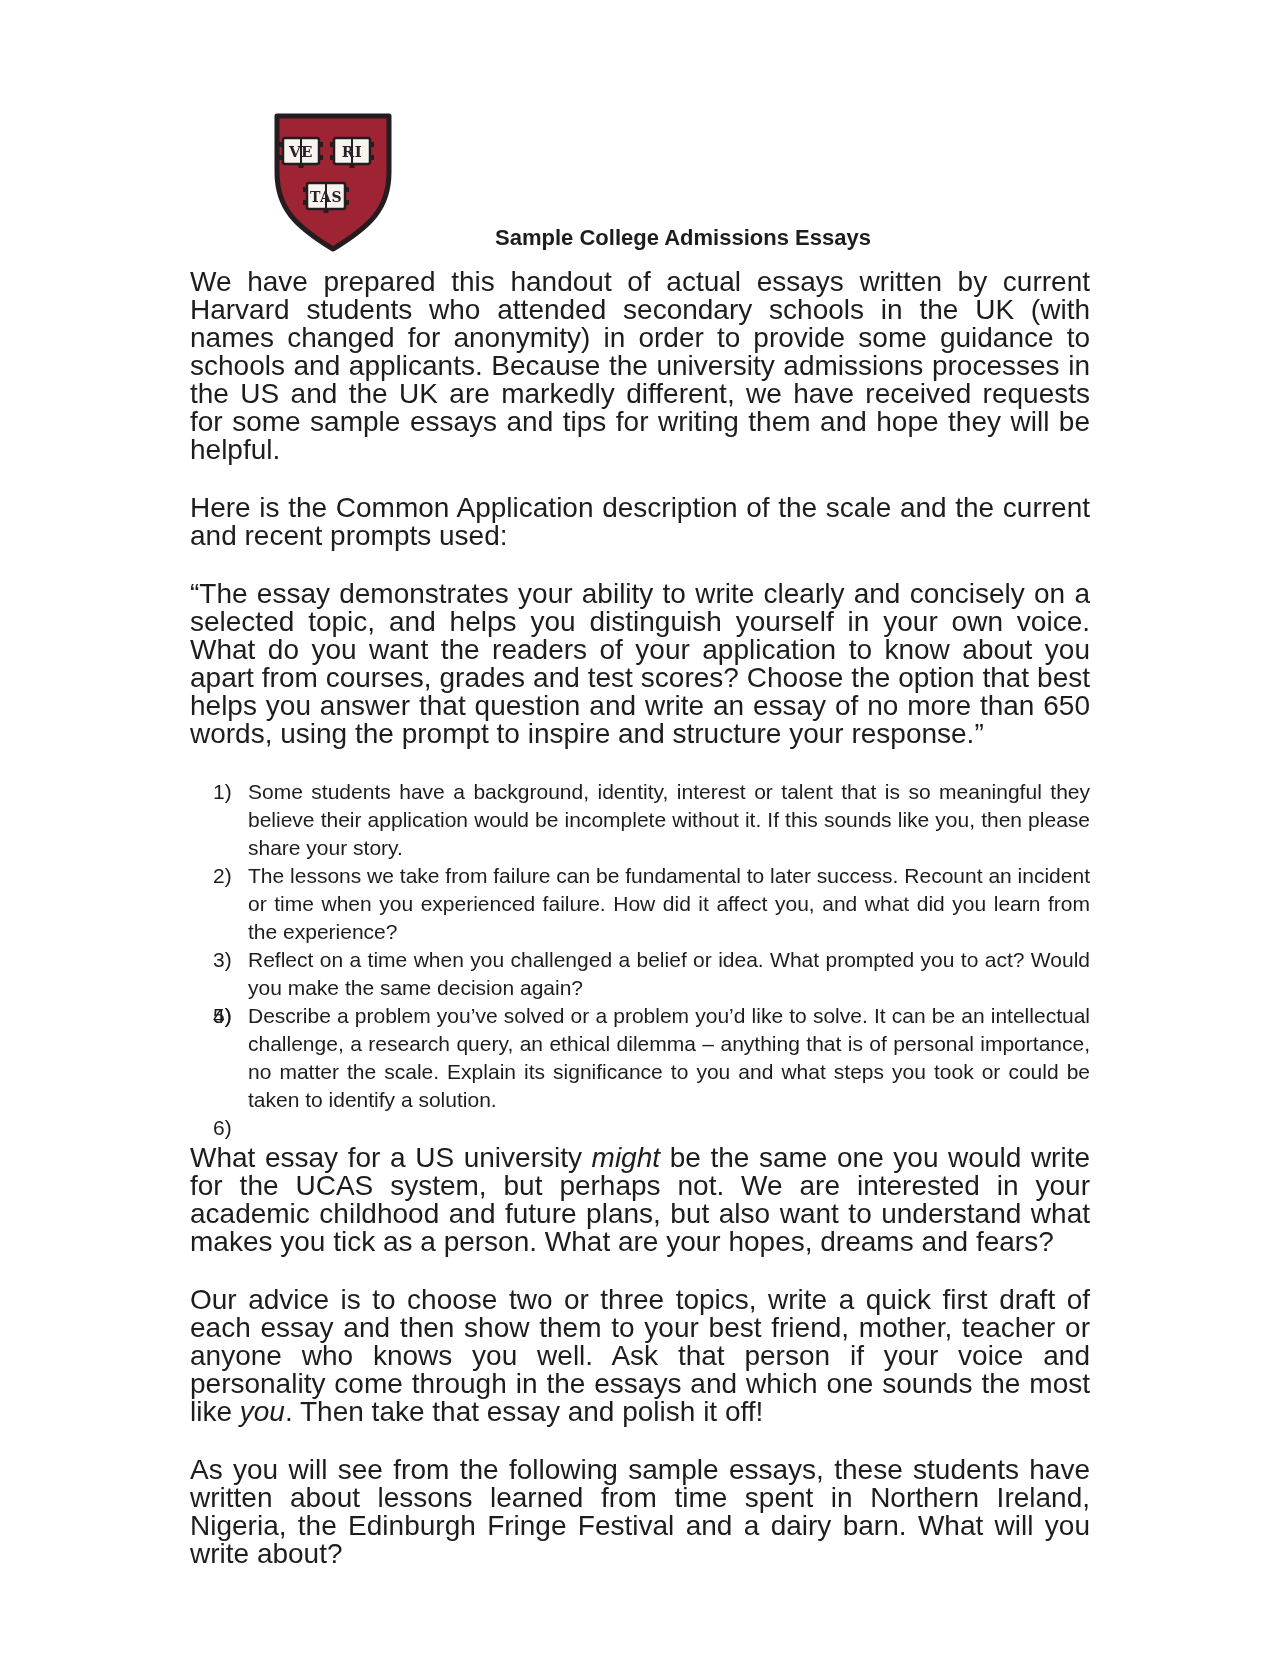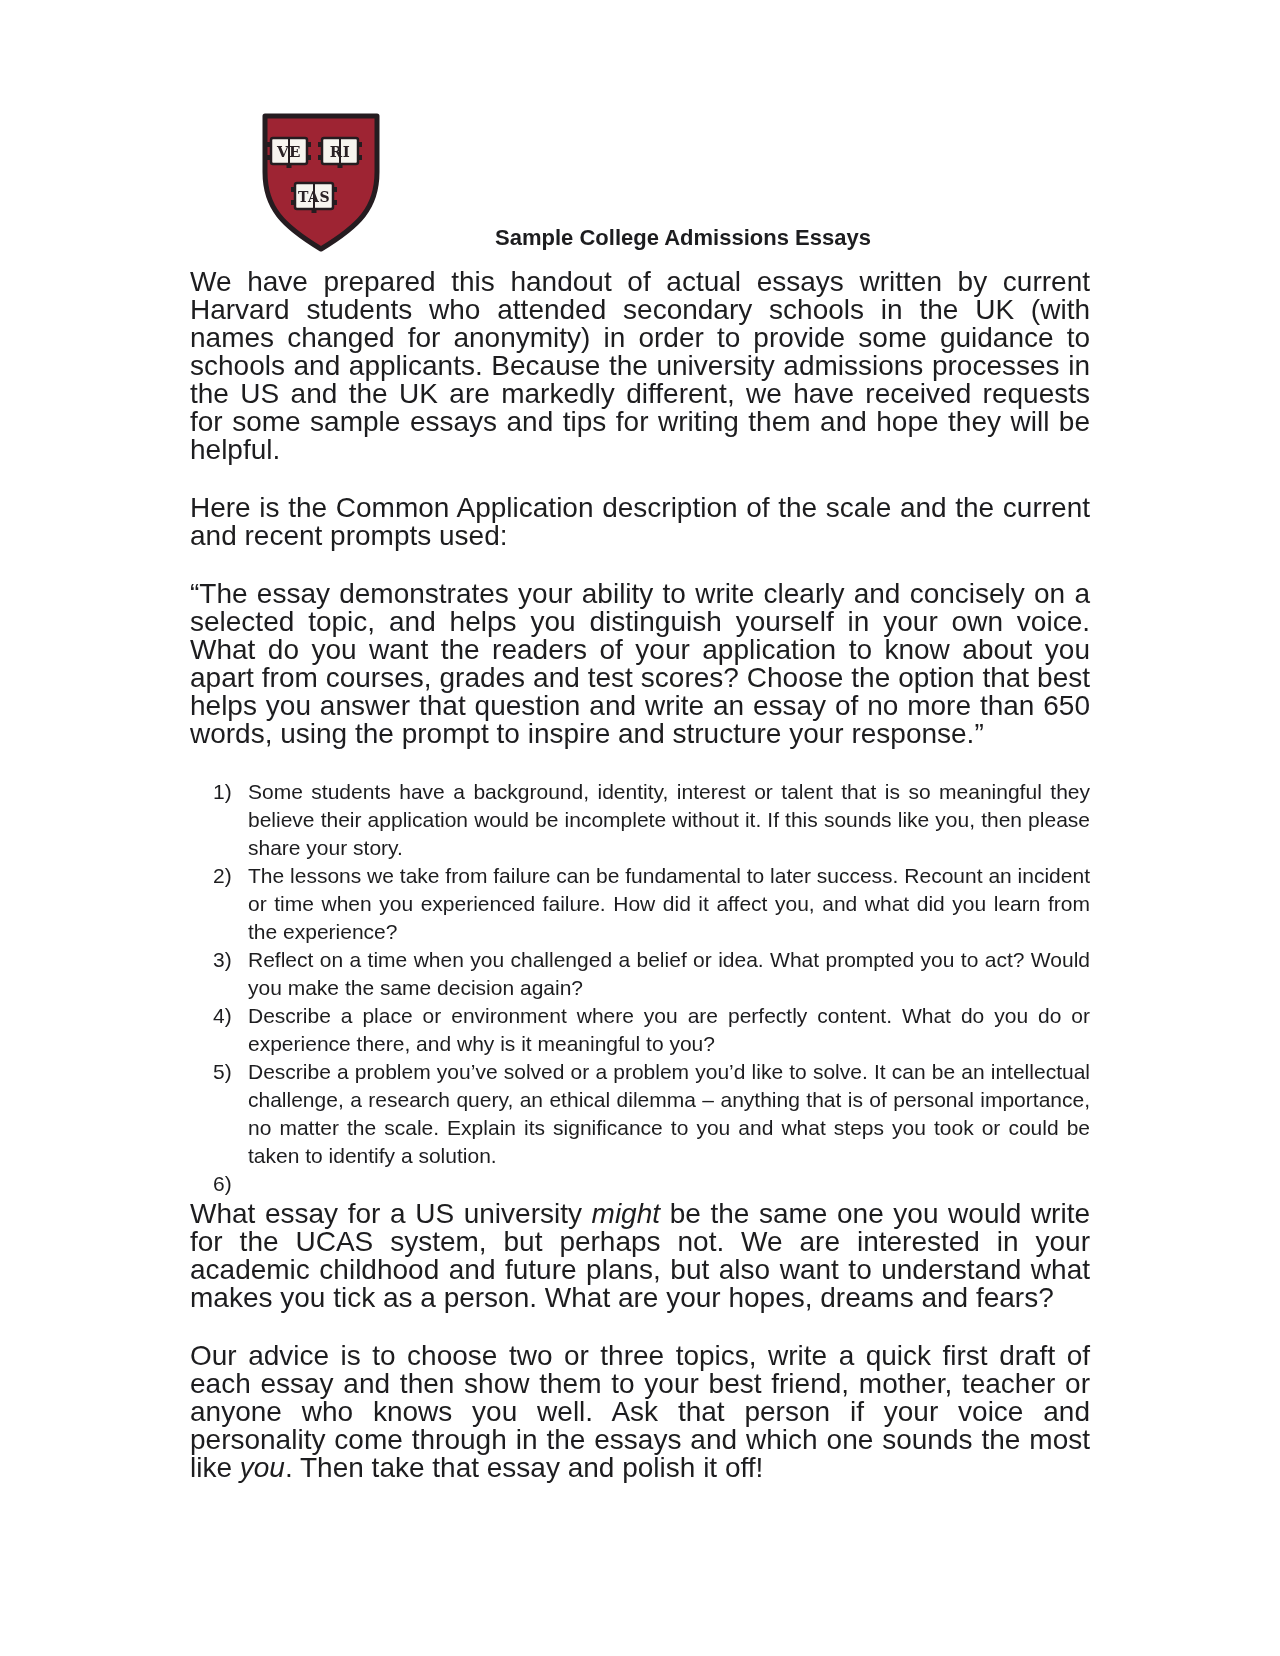--- a/index.html
+++ b/index.html
@@ -10,21 +10,21 @@
     color: #1d1d1f;
   }
   .page {
     position: relative;
     width: 1280px; height: 1656px;
     background: #ffffff;
     overflow: hidden;
   }
   .logo {
     position: absolute;
-    left: 258px; top: 112px;
+    left: 270px; top: 112px;
     width: 126px; height: 142px; text-align: center;
   }
   .logo svg { width: 100%; height: 100%; display: block; }
   .book-word {
     font-family: "DejaVu Serif", serif;
     font-weight: bold;
     letter-spacing: 0.5px;
   }
   .doc-title {
     position: absolute;
@@ -130,30 +130,30 @@
       <li class="prompt-item">
         <span class="prompt-number">2)</span>
         <span>The lessons we take from failure can be fundamental to later success. Recount an incident or time when you experienced failure. How did it affect you, and what did you learn from the experience?</span>
       </li>
       <li class="prompt-item">
         <span class="prompt-number">3)</span>
         <span>Reflect on a time when you challenged a belief or idea. What prompted you to act? Would you make the same decision again?</span>
       </li>
       <li class="prompt-item">
         <span class="prompt-number">4)</span>
-        <span>Describe a place or environment where you are perfectly content. What do you do or experience there, and why is it meaningful to you?</span>
       </li>
       <li class="prompt-item">
         <span class="prompt-number">5)</span>
         <span>Describe a problem you’ve solved or a problem you’d like to solve. It can be an intellectual challenge, a research query, an ethical dilemma – anything that is of personal importance, no matter the scale. Explain its significance to you and what steps you took or could be taken to identify a solution.</span>
       </li>
       <li class="prompt-item">
         <span class="prompt-number">6)</span>
       </li>
     </ol>
 
     <p><span>What essay for a US university </span><em>might</em><span> be the same one you would write for the UCAS system, but perhaps not. We are interested in your academic childhood and future plans, but also want to understand what makes you tick as a person. What are your hopes, dreams and fears?</span></p>
 
     <p><span>Our advice is to choose two or three topics, write a quick first draft of each essay and then show them to your best friend, mother, teacher or anyone who knows you well. Ask that person if your voice and personality come through in the essays and which one sounds the most like </span><em>you</em><span>. Then take that essay and polish it off!</span></p>
 
+    <p>As you will see from the following sample essays, these students have written about lessons learned from time spent in Northern Ireland, Nigeria, the Edinburgh Fringe Festival and a dairy barn. What will you write about?</p>
 
   </div>
 </div>
 
 </body></html>

